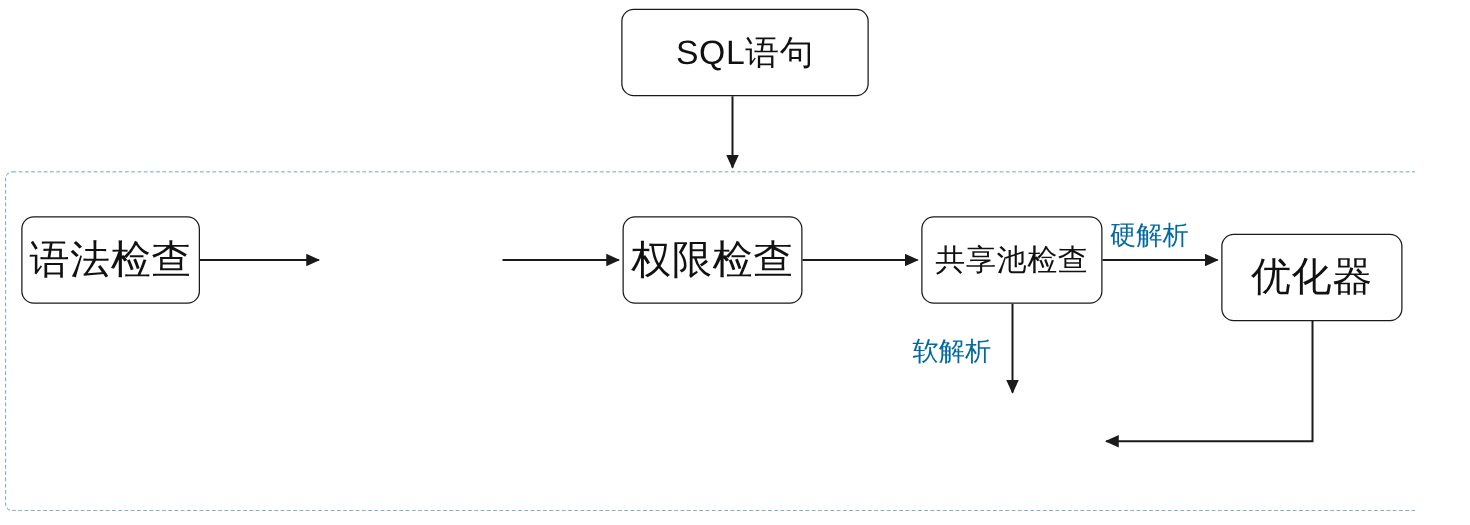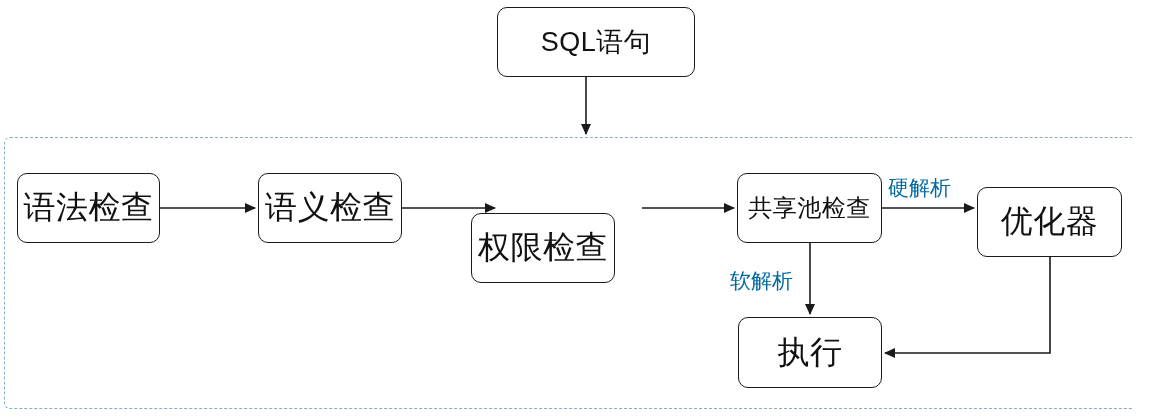--- a/index.html
+++ b/index.html
@@ -32,21 +32,21 @@
     justify-content: center;
     font-size: 32px;
     color: #111111;
     letter-spacing: 0.5px;
     white-space: nowrap;
     z-index: 2;
   }
   .node.sql   { left: 497px; top: 7px;   width: 198px; height: 70px; font-size: 27px; }
   .node.n-syntax     { left: 17px;  top: 173px; width: 143px; height: 70px; }
   .node.n-semantic   { left: 258px; top: 173px; width: 144px; height: 70px; }
-  .node.n-permission { left: 471px; top: 173px; width: 144px; height: 70px; margin-top: 40px; }
+  .node.n-permission { left: 498px; top: 173px; width: 144px; height: 70px; }
   .node.n-sharedpool { left: 737px; top: 173px; width: 145px; height: 70px; font-size: 24px; }
   .node.n-optimizer  { left: 977px; top: 187px; width: 145px; height: 70px; }
   .node.n-execute    { left: 738px; top: 317px; width: 144px; height: 71px; }
   .edge-label {
     position: absolute;
     font-size: 21px;
     color: #0369a1;
     z-index: 3;
     white-space: nowrap;
   }
@@ -71,22 +71,20 @@
     <path d="M160,208 L255,208" stroke="#1a1a1a" stroke-width="1.6" fill="none" marker-end="url(#ah)"></path>
     <path d="M402,208 L495,208" stroke="#1a1a1a" stroke-width="1.6" fill="none" marker-end="url(#ah)"></path>
     <path d="M642,208 L734,208" stroke="#1a1a1a" stroke-width="1.6" fill="none" marker-end="url(#ah)"></path>
     <path d="M882,208 L974,208" stroke="#1a1a1a" stroke-width="1.6" fill="none" marker-end="url(#ah)"></path>
     <path d="M810,243 L810,314" stroke="#1a1a1a" stroke-width="1.6" fill="none" marker-end="url(#ah)"></path>
     <path d="M1050,243 L1050,353 L885,353" stroke="#1a1a1a" stroke-width="1.6" fill="none" marker-end="url(#ah)"></path>
   </svg>
 
   <div class="node sql">SQL语句</div>
   <div class="node n-syntax">语法检查</div>
-  <div class="node n-semantic">语义检查</div>
   <div class="node n-permission">权限检查</div>
   <div class="node n-sharedpool">共享池检查</div>
   <div class="node n-optimizer">优化器</div>
-  <div class="node n-execute">执行</div>
 
   <div class="edge-label hard">硬解析</div>
   <div class="edge-label soft">软解析</div>
 
 </div>
 
 </body></html>

